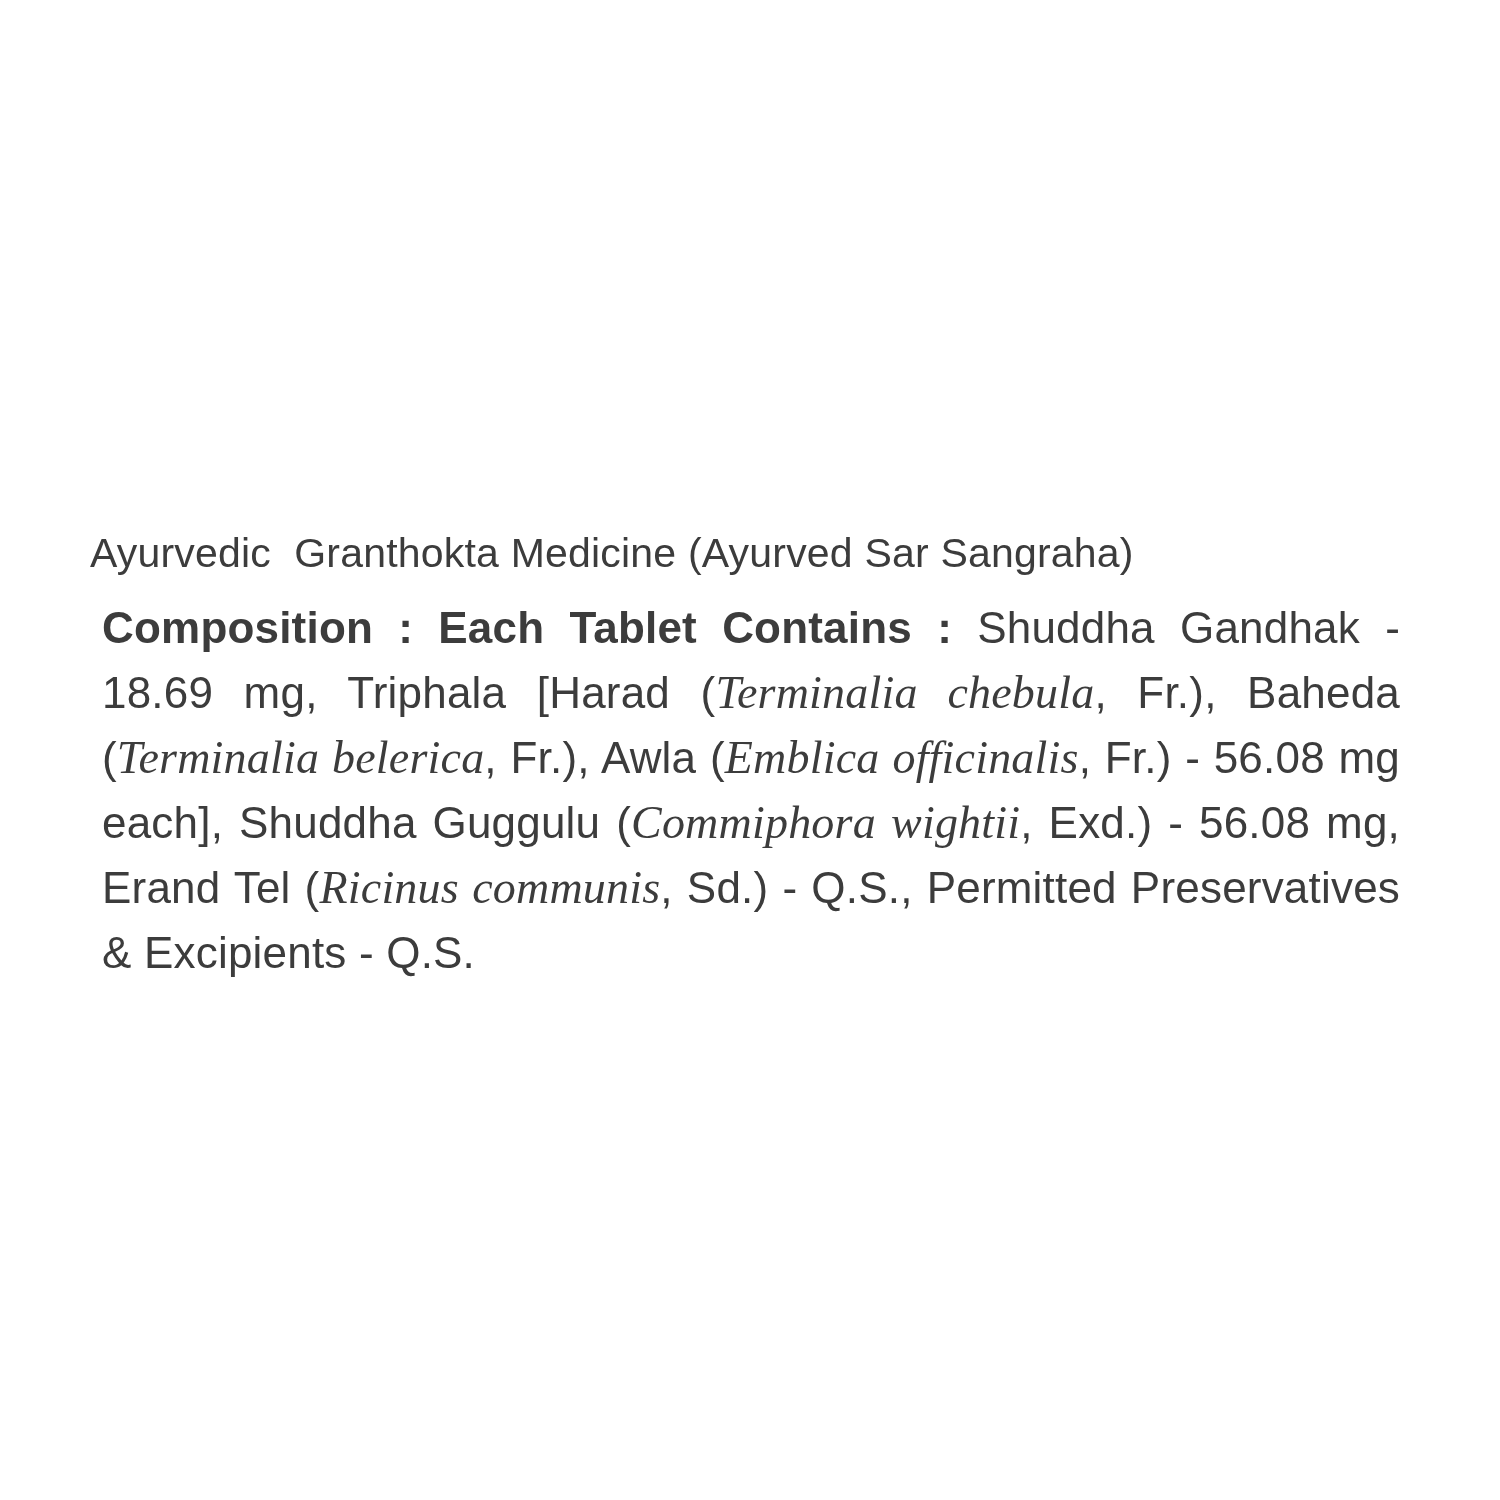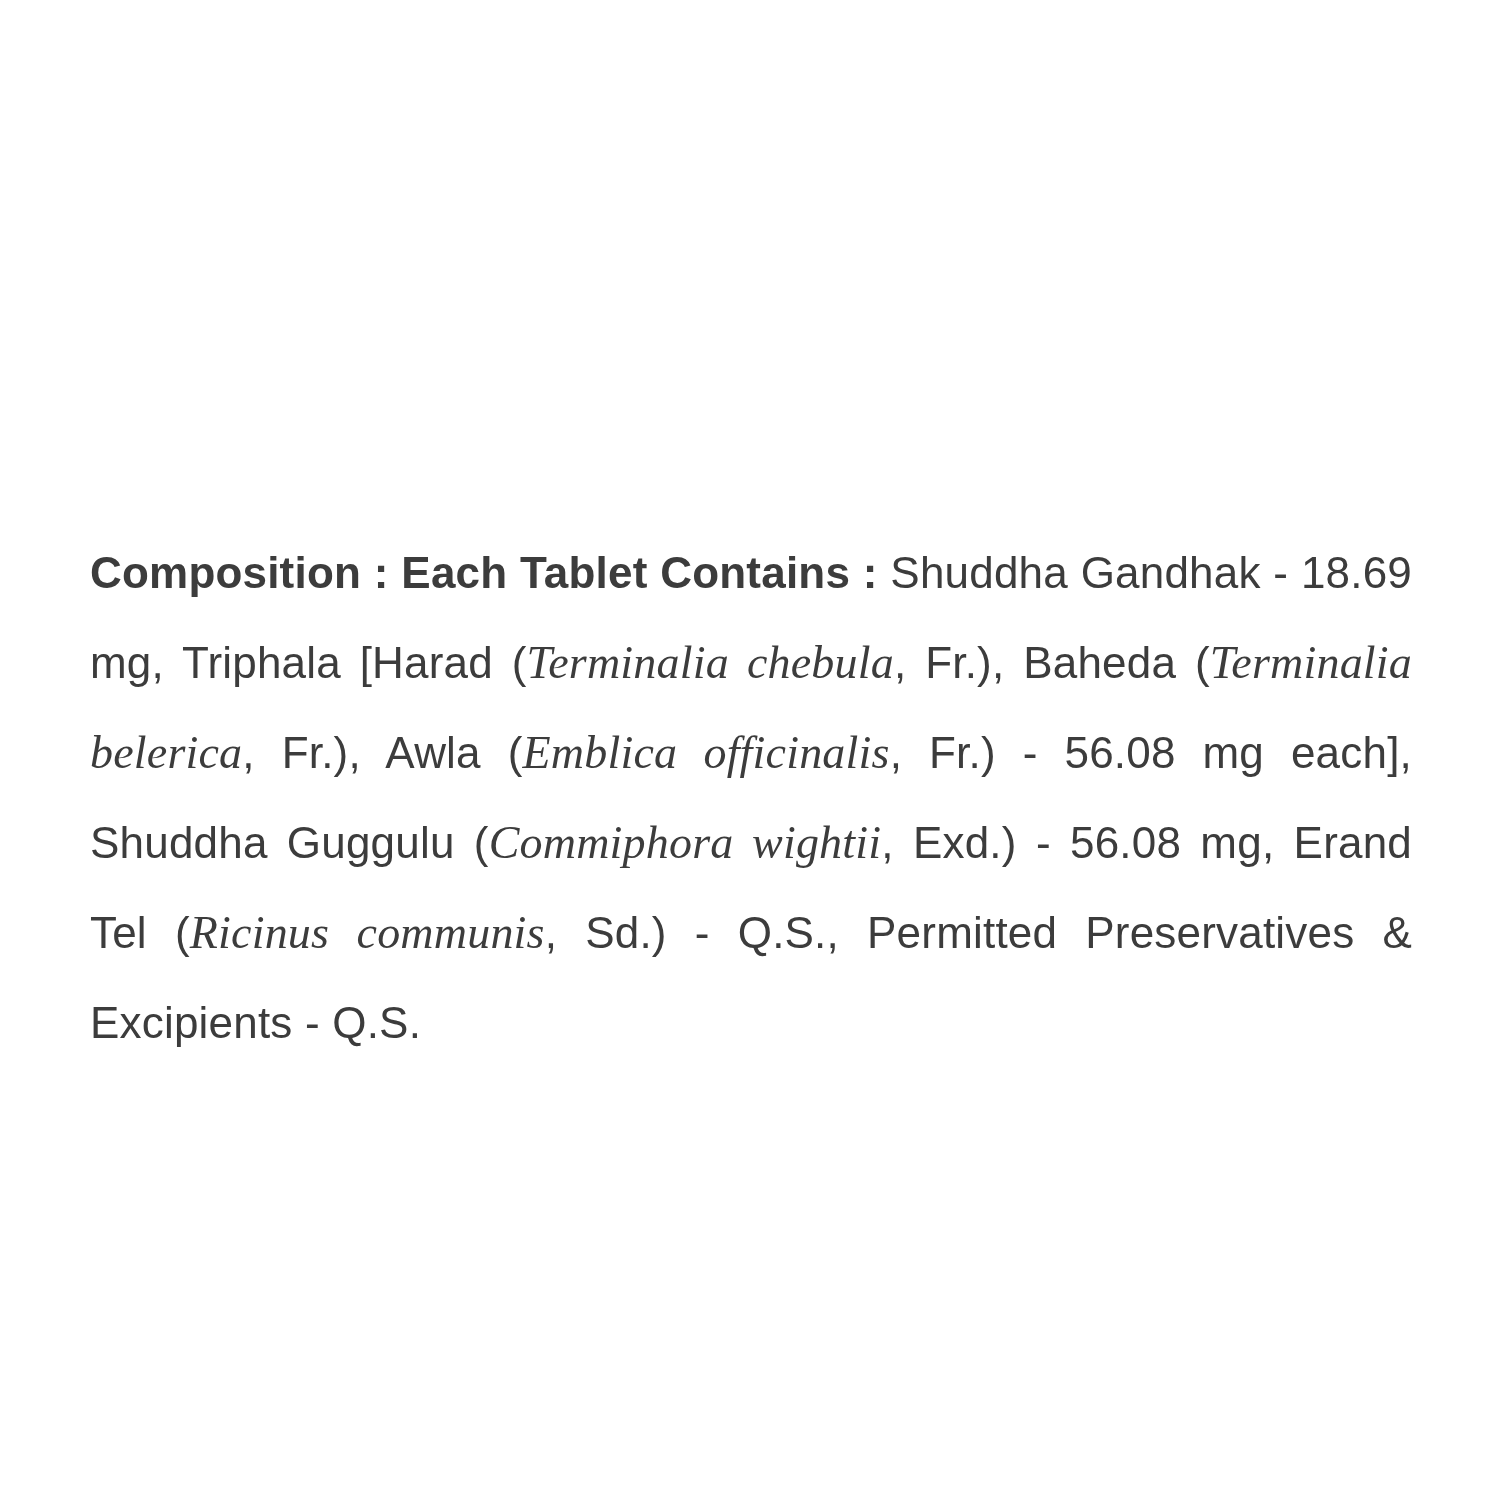--- a/index.html
+++ b/index.html
@@ -28,36 +28,37 @@
     line-height: 1.25;
     white-space: pre-wrap;
     margin: 0 0 16px 0;
     letter-spacing: 0.2px;
   }
   .composition-paragraph {
     font-family: "Liberation Sans", sans-serif;
     font-size: 44px;
     font-weight: 400;
     color: #3c3c3c;
-    line-height: 90px;
+    line-height: 65px;
     text-align: justify;
-    margin: 0;
+    margin: 12px;
     letter-spacing: 0.2px;
   }
   .seg-bold {
     font-weight: 700;
   }
   .seg-regular {
     font-weight: 400;
   }
   .seg-italic-serif {
     font-family: "Liberation Serif", serif;
     font-style: italic;
     font-weight: 400;
     font-size: 46px;
   }
 </style>
 </head>
 <body style="background: rgb(255, 255, 255);">
 
 <div class="label-block">
+  <p class="label-heading" style="color: rgb(60, 60, 60);">Ayurvedic  Granthokta Medicine (Ayurved Sar Sangraha)</p>
   <p class="composition-paragraph" style="color: rgb(60, 60, 60);"><span class="seg-bold">Composition : Each Tablet Contains : </span><span class="seg-regular">Shuddha Gandhak - 18.69 mg, Triphala [Harad (</span><span class="seg-italic-serif">Terminalia chebula</span><span class="seg-regular">, Fr.), Baheda (</span><span class="seg-italic-serif">Terminalia belerica</span><span class="seg-regular">, Fr.), Awla (</span><span class="seg-italic-serif">Emblica officinalis</span><span class="seg-regular">, Fr.) - 56.08 mg each], Shuddha Guggulu (</span><span class="seg-italic-serif">Commiphora wightii</span><span class="seg-regular">, Exd.) - 56.08 mg, Erand Tel (</span><span class="seg-italic-serif">Ricinus communis</span><span class="seg-regular">, Sd.) - Q.S., Permitted Preservatives &amp; Excipients - Q.S.</span></p>
 </div>
 
 </body></html>

